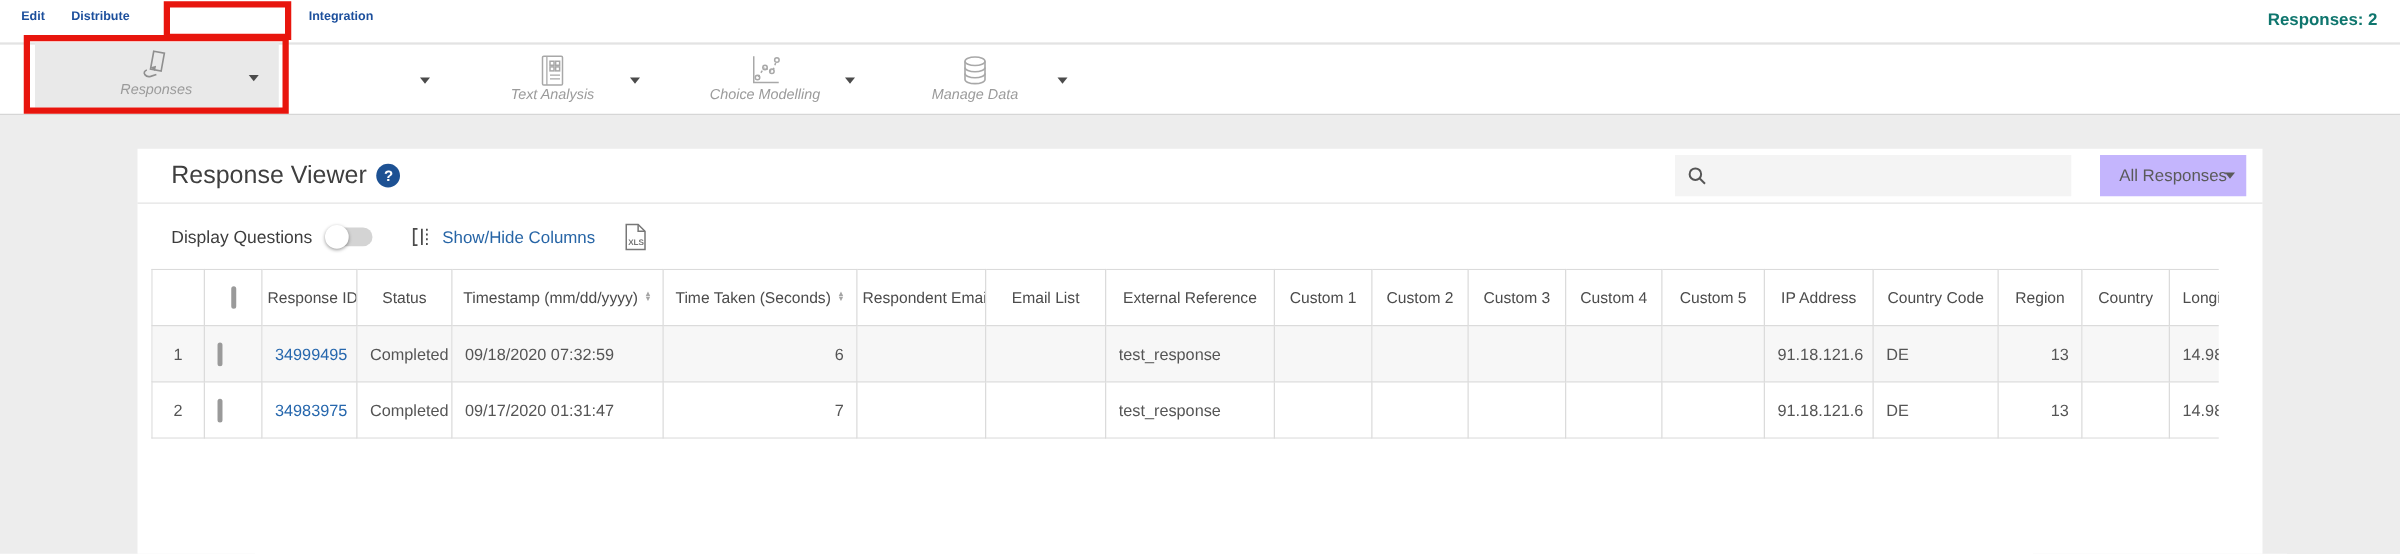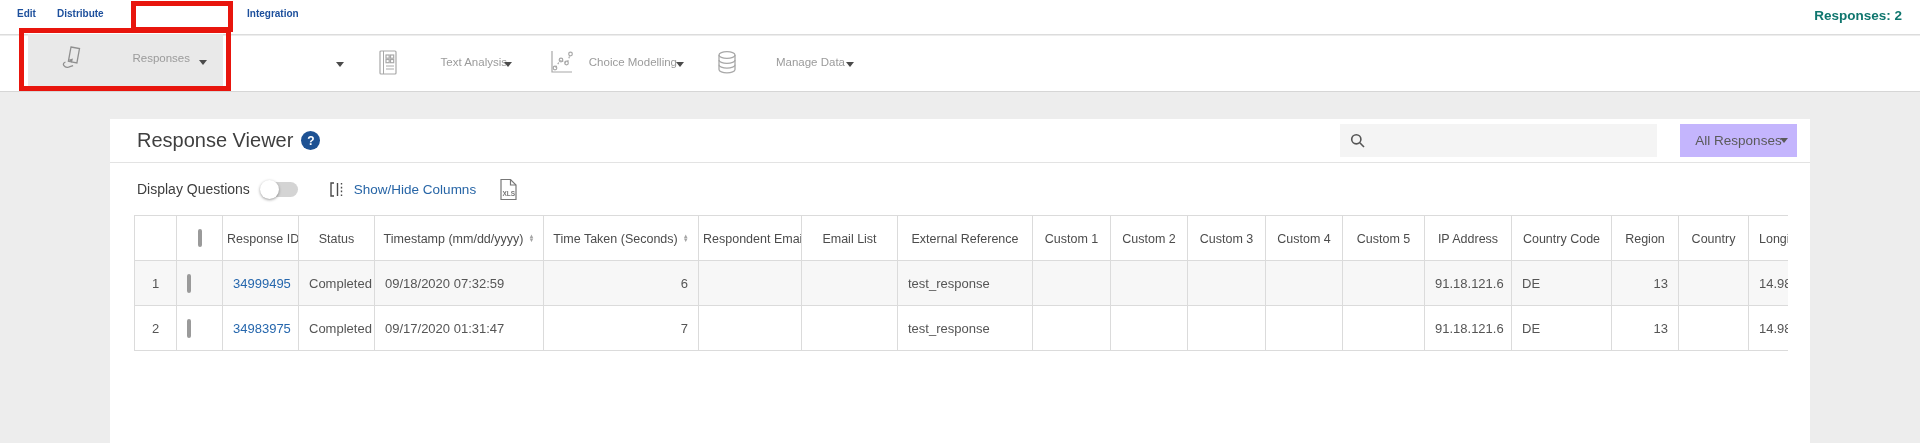--- a/index.html
+++ b/index.html
@@ -11,22 +11,22 @@
             border-bottom:1px solid #dcdcdc; }
   .nav-item { position:absolute; top:8px; font-size:10px; font-weight:700; color:#1c4f9c; cursor:pointer; }
   .nav-item.active { text-decoration:underline; }
   .nav-edit { left:17px; } .nav-distribute { left:57px; } .nav-analytics { left:152px;margin-top:32px; } .nav-integration { left:247px; }
   .responses-count { position:absolute; top:8px; right:18px; font-size:13.5px; font-weight:700; color:#0f766e; }
 
   
   .toolbar { position:absolute; left:0; top:36px; width:1920px; height:56px; background:#fff;
              border-bottom:1px solid #d6d6d6; }
   .tb-btn { position:absolute; left:28px; top:-2px; width:195px; height:52px; background:#e9e9e9; }
-  .tb-item { position:absolute; top:2px; width:130px; height:50px; display:flex; 
-             align-items:center; justify-content:space-between; padding:2px 0 4px; }
+  .tb-item { position:absolute; top:2px; width:130px; height:50px; display:flex; flex-direction:column;
+             align-items:center; justify-content:center; padding:2px 0 4px;font-style:italic; }
   .tb-item .ico { height:27px; display:flex; align-items:center; }
   .tb-label { font-size:11.5px; color:#9b9b9b; }
   .tb-btn .tb-item { left:32px; top:0; }
   .tb-analysis { left:205px; } .tb-text-analysis { left:377px; } .tb-choice { left:547px; } .tb-manage { left:715px; }
   .caret { width:0; height:0; border-left:4.5px solid transparent; border-right:4.5px solid transparent;
            border-top:5.5px solid #4b4b4b; position:absolute; top:26px; cursor:pointer; }
   .caret-responses { left:199px; top:24px; } .caret-analysis { left:336px; } .caret-text { left:504px; }
   .caret-choice { left:676px; } .caret-manage { left:846px; }
 
   
@@ -54,21 +54,21 @@
   .controls { display:flex; align-items:center; height:52px; padding-left:27px; }
   .dq-label { font-size:14px; color:#3d3d3d; }
   .toggle { width:36px; height:15px; background:#d4d4d4; border-radius:8px; position:relative; margin-left:12px; cursor:pointer; }
   .toggle .knob { position:absolute; left:-2px; top:-2px; width:19px; height:19px; border-radius:50%; background:#fff;
                   box-shadow:0 1px 3px rgba(0,0,0,.4); }
   .cols-icon { margin-left:30px; display:flex; align-items:center; cursor:pointer; }
   .showhide { margin-left:8px; font-size:13.5px; color:#2765a6; cursor:pointer; }
   .xls-icon { margin-left:22px; cursor:pointer; display:flex; align-items:center; }
 
   
-  .table-wrap { margin-left:24px; width:1654px; overflow:hidden; }
+  .table-wrap { margin-left:11px; width:1654px; overflow:hidden; }
   table { border-collapse:collapse; table-layout:fixed; width:1704px; font-size:13px; color:#555; }
   th, td { border:1px solid #dbdbdb; height:45px; padding:0 10px; overflow:hidden; white-space:nowrap; }
   th { font-weight:400; font-size:12.5px; color:#4c4c4c; text-align:center; background:#fff; padding:0 4px; }
   th.left { text-align:left; padding-left:10px; }
   tr.stripe td { background:#f7f7f7; }
   td.c { text-align:center; } td.r { text-align:right; } td.l { text-align:left; }
   .sort { display:inline-flex; flex-direction:column; vertical-align:middle; margin-left:5px; line-height:4px;
           font-size:6px; color:#a5a5a5; cursor:pointer; }
   .checkbox { width:17px; height:17px; border:2px solid #9a9a9a; border-radius:2px; background:#fff; margin:0 auto; cursor:pointer; }
   a.rid { color:#2667ad; text-decoration:none; cursor:pointer; }

